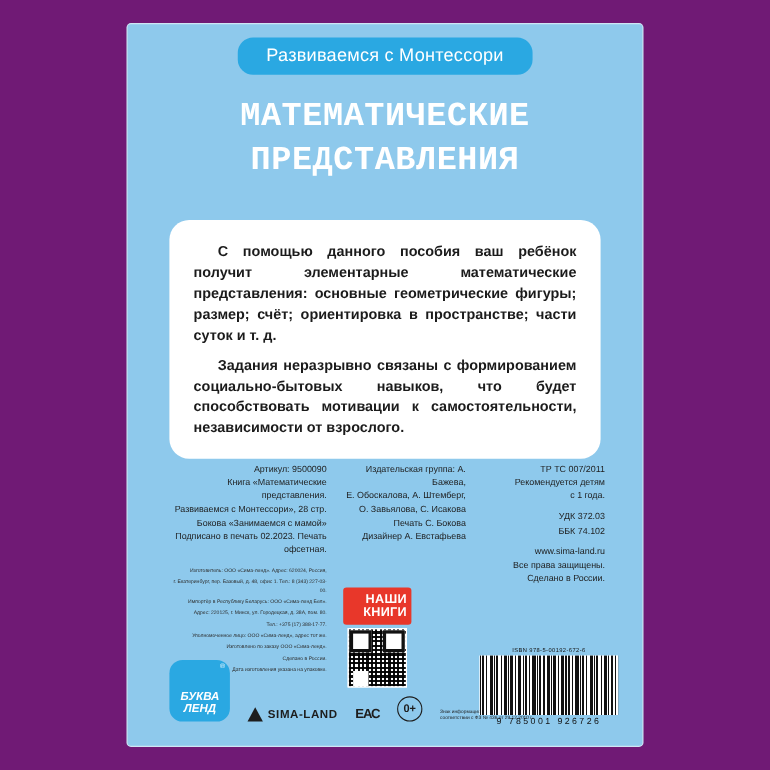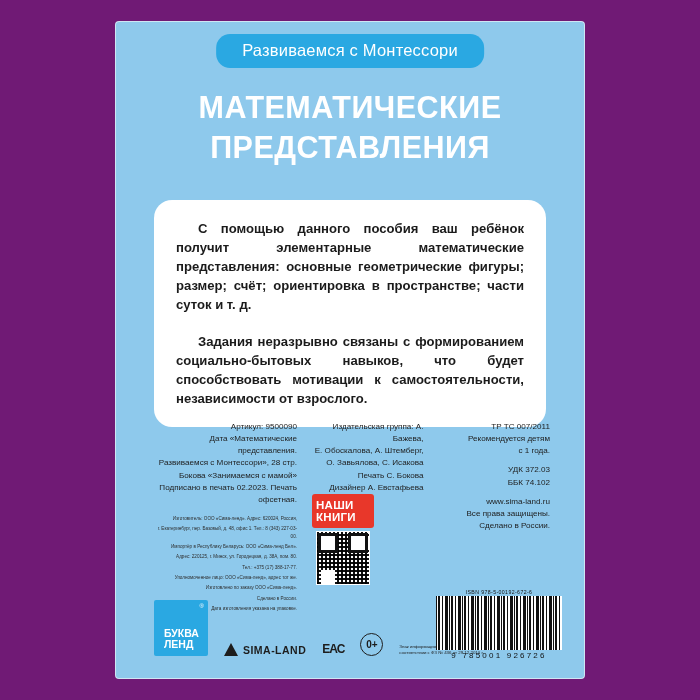--- a/index.html
+++ b/index.html
@@ -45,20 +45,21 @@
   }
   .title-block {
     position: absolute;
     left: 0;
     right: 0;
     top: 68px;
     text-align: center;
     color: #ffffff;
     font-weight: bold;
     line-height: 1.12;
+    font-family: Liberation Mono, monospace;
   }
   .title-line1 {
     font-size: 30.5px;
     letter-spacing: 0.5px;
   }
   .title-line2 {
     font-size: 30.5px;
     letter-spacing: 0.5px;
     margin-top: 6px;
   }
@@ -72,21 +73,21 @@
     background: #ffffff;
     border-radius: 18px;
     padding: 20px 22px 18px 22px;
     box-sizing: border-box;
     color: #1b1b1b;
     font-size: 13.1px;
     line-height: 1.45;
     text-align: justify;
   }
   .desc p { margin: 0; text-indent: 22px; font-weight: bold; }
-  .desc p + p { margin-top: 18px; }
+  .desc p + p { margin-top: 8px; }
 
   
   .imprint {
     position: absolute;
     left: 38px;
     top: 399px;
     width: 396px;
     display: flex;
     gap: 14px;
     color: #1d1d1d;
@@ -106,23 +107,23 @@
     line-height: 1.6;
     color: #2d2d2d;
     margin-top: 9px;
   }
   .tiny p { margin: 0 0 3px 0; }
 
   
   .nashi-wrap {
     position: absolute;
     left: 196px;
-    top: 472px;
+    top: 512px;
     width: 62px;
-    text-align: left;
+    text-align: right;
   }
   .nashi {
     background: #e8372a;
     color: #ffffff;
     font-weight: bold;
     font-size: 11.5px;
     line-height: 1.05;
     padding: 5px 4px 5px 4px;
     border-radius: 3px;
     letter-spacing: 0.3px;
@@ -160,25 +161,26 @@
     display: flex;
     align-items: flex-end;
     gap: 16px;
   }
   .bukva {
     background: #2aa8e2;
     color: #ffffff;
     font-weight: bold;
     font-size: 10.5px;
     line-height: 1.05;
-    border-radius: 2px;
+    border-radius: 12px;
     padding: 6px 9px 6px 10px;
     position: relative;
     white-space: pre-line;
-    text-align: left;
+    text-align: center;
+    font-style: italic;
   }
   .bukva .reg {
     position: absolute;
     right: 4px;
     top: 3px;
     font-size: 6px;
     font-weight: normal;
   }
   .simaland {
     display: flex;
@@ -266,21 +268,21 @@
     </div>
 
     <div class="desc">
       <p>С помощью данного пособия ваш ребёнок получит элементарные математические представления: основные геометрические фигуры; размер; счёт; ориентировка в пространстве; части суток и т. д.</p>
       <p>Задания неразрывно связаны с формированием социально-бытовых навыков, что будет способствовать мотивации к самостоятельности, независимости от взрослого.</p>
     </div>
 
     <div class="imprint">
       <div class="col col1">
         <p>Артикул: 9500090</p>
-        <p>Дата «Математические представления.</p>
+        <p>Книга «Математические представления.</p>
         <p>Развиваемся с Монтессори», 28 стр.</p>
         <p>Бокова «Занимаемся с мамой»</p>
         <p>Подписано в печать 02.2023. Печать офсетная.</p>
         <div class="tiny">
           <p>Изготовитель: ООО «Сима-ленд». Адрес: 620024, Россия,</p>
           <p>г. Екатеринбург, пер. Базовый, д. 48, офис 1. Тел.: 8 (343) 227-03-00.</p>
           <p>Импортёр в Республику Беларусь: ООО «Сима-ленд Бел».</p>
           <p>Адрес: 220125, г. Минск, ул. Городецкая, д. 38А, пом. 80.</p>
           <p>Тел.: +375 (17) 388-17-77.</p>
           <p>Уполномоченное лицо: ООО «Сима-ленд», адрес тот же.</p>

